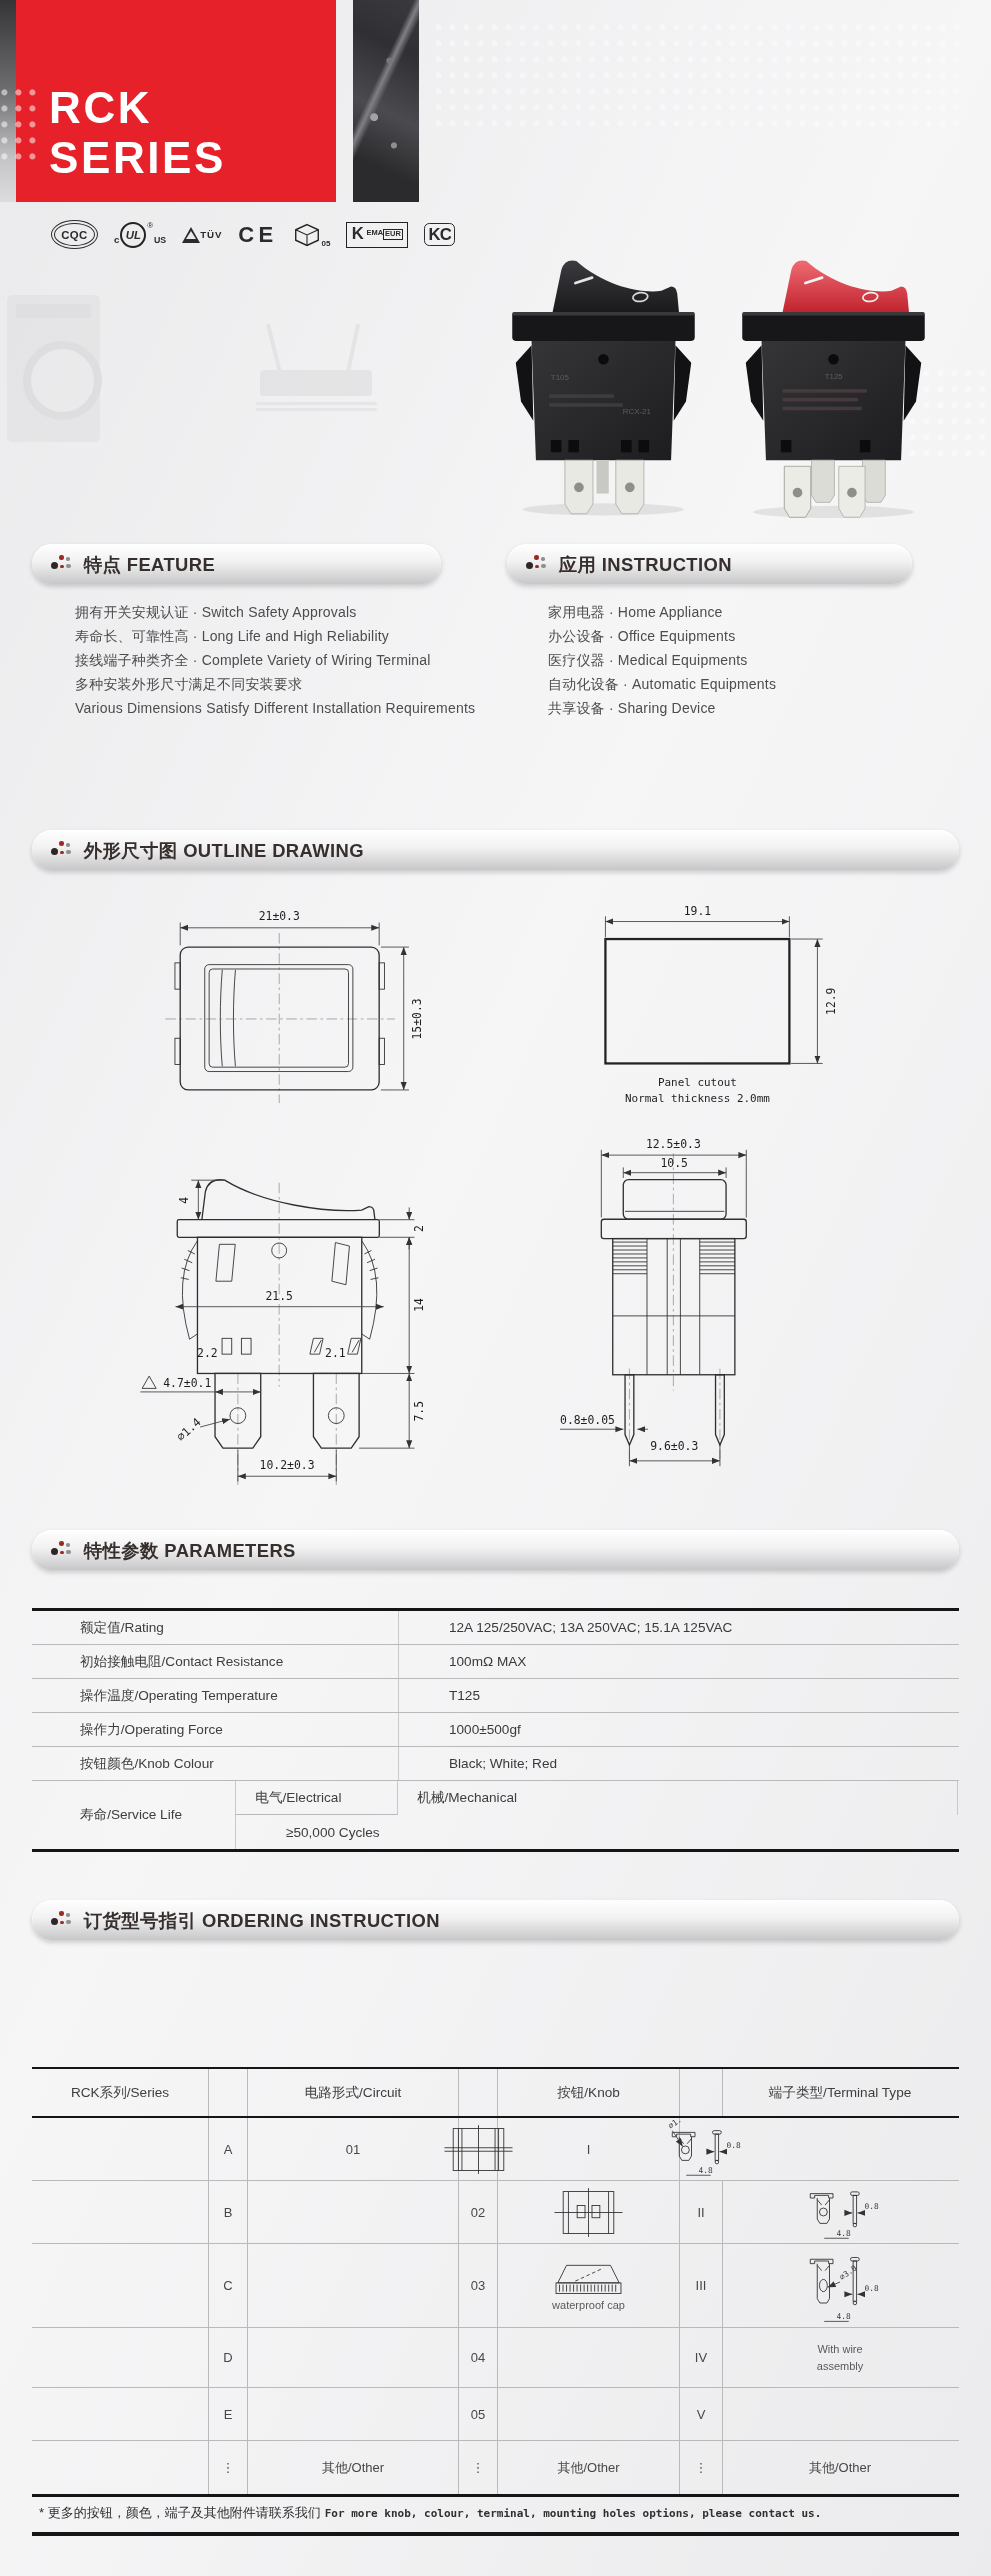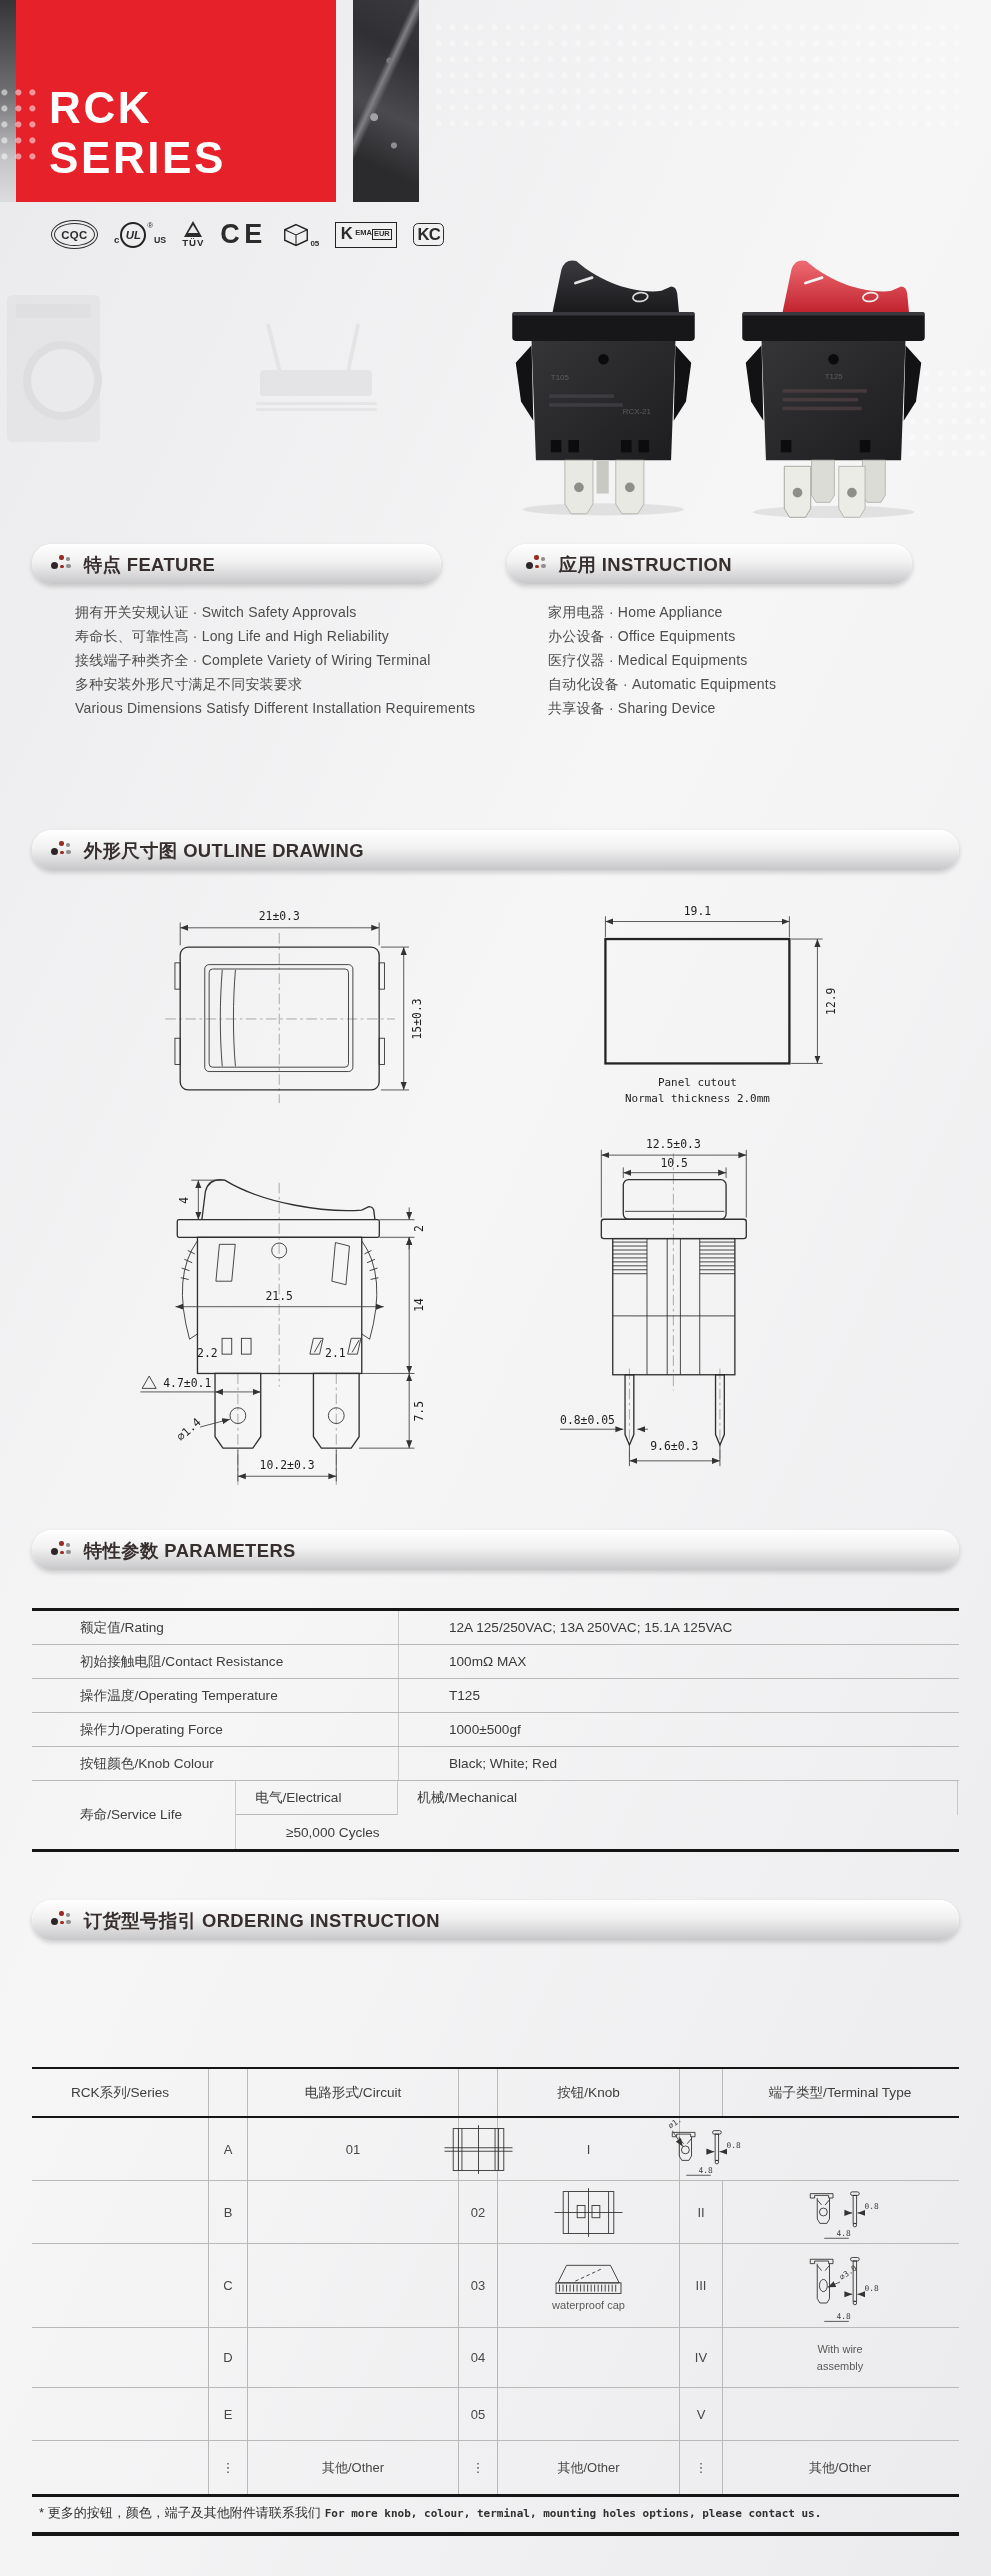--- a/index.html
+++ b/index.html
@@ -30,27 +30,27 @@
   .cert-cqc { width:47px; height:29px; border:1.8px solid #2b2b2b; border-radius:50%;
     display:flex; align-items:center; justify-content:center; position:relative; }
   .cert-cqc::after { content:""; position:absolute; inset:1.8px; border:0.9px solid #2b2b2b; border-radius:50%; }
   .cert-cqc span { font-size:11.4px; font-weight:bold; letter-spacing:0.4px; }
   .cert-ul { align-items:flex-end; gap:0.9px; }
   .ul-c { font-size:9.7px; font-weight:bold; line-height:1; margin-bottom:2.6px; }
   .ul-ring { width:26px; height:26px; border:2.2px solid #222; border-radius:50%;
     display:flex; align-items:center; justify-content:center; font-size:11.4px; font-weight:bold; font-style:italic; }
   .ul-reg { font-size:8px; line-height:1; align-self:flex-start; }
   .ul-us { font-size:8.8px; font-weight:bold; line-height:1; margin-bottom:2.6px; }
-  .cert-tuv { flex-direction:column; align-items:center; }
+  .cert-tuv { flex-direction:row; align-items:center; }
   .tuv-tri { width:0; height:0; border-left:9.7px solid transparent; border-right:9.7px solid transparent;
     border-bottom:16px solid #2b2b2b; position:relative; }
   .tuv-tri::after { content:""; position:absolute; left:-5.3px; top:4.4px; width:0; height:0;
     border-left:5.3px solid transparent; border-right:5.3px solid transparent; border-bottom:8.8px solid #e9e9eb; }
   .tuv-txt { font-size:9.7px; font-weight:bold; letter-spacing:0.9px; margin-top:0.9px; }
-  .cert-ce { font-size:27px; font-weight:bold; letter-spacing:4.4px; }
+  .cert-ce { font-size:22px; font-weight:bold; letter-spacing:4.4px; }
   .cert-ek { gap:1.8px; align-items:flex-end; }
   .ek-num { font-size:8px; font-weight:bold; }
   .cert-kema { border:1.8px solid #222; padding:0.9px 4.4px; gap:2.6px; height:26px; }
   .kema-k { font-size:16.7px; font-weight:bold; line-height:1; }
   .kema-col { display:flex; flex-direction:row; justify-content:center; }
   .kema-col span { font-size:7.5px; font-weight:bold; line-height:1.15; }
   .kema-eur { border:0.9px solid #222; padding:0 0.9px; }
   .cert-kc { font-size:16.7px; font-weight:bold; letter-spacing:-0.9px; border:1.8px solid #2b2b2b; border-radius:5.3px; padding:0.9px 3.5px; }
 
   

